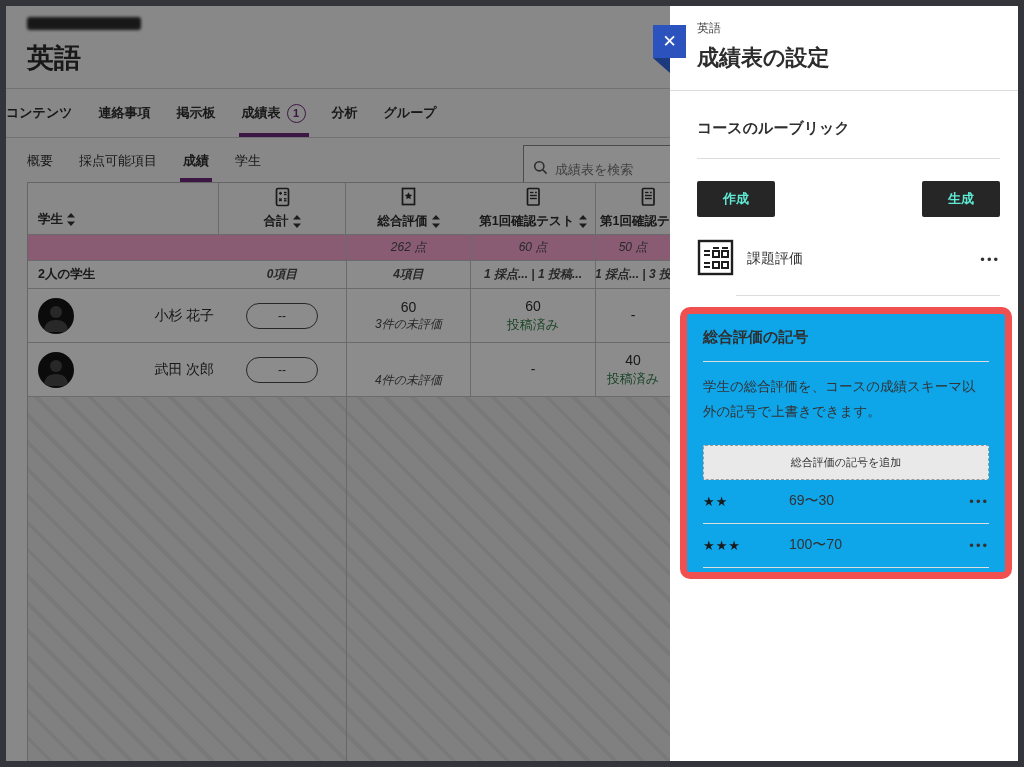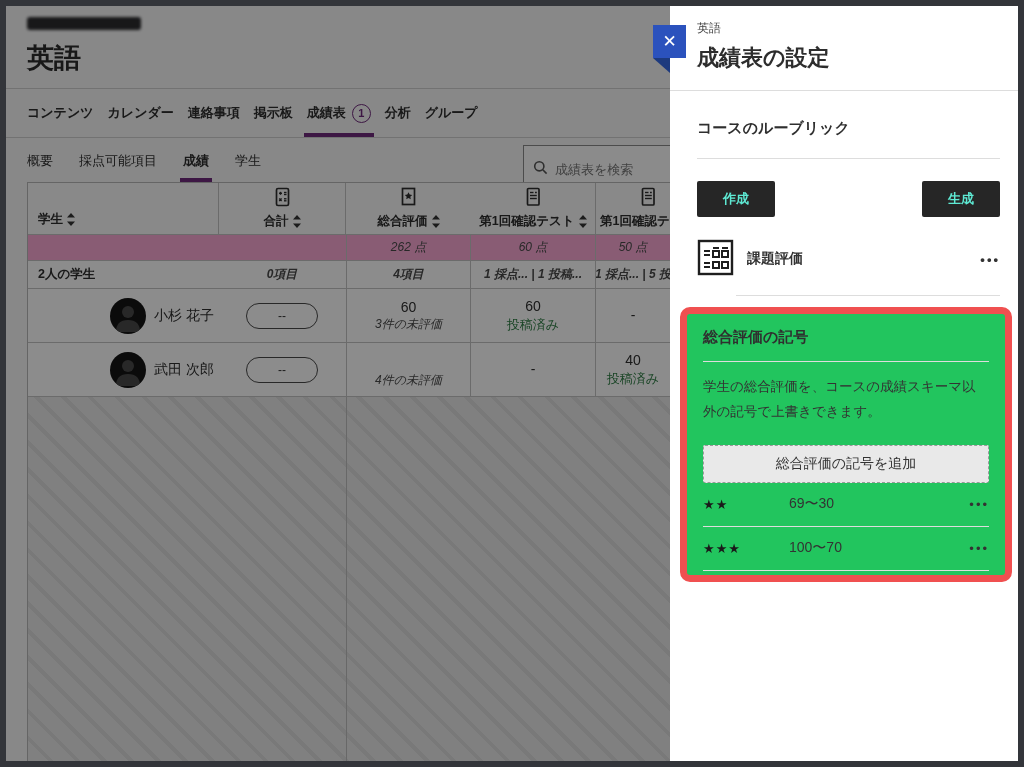--- a/index.html
+++ b/index.html
@@ -12,21 +12,21 @@
   .overlay { position:absolute; left:0; top:0; width:664px; height:755px;
              background:rgba(0,0,0,0.45); z-index:5; pointer-events:none; }
 
   .redacted { position:absolute; left:21px; top:11px; width:114px; height:13px;
               background:#17171a; border-radius:3px; filter:blur(1.5px); opacity:.9; }
   .course-title { position:absolute; left:21px; top:34px; font-family:"DejaVu Serif","Liberation Serif",serif;
                   font-size:27px; color:#2d2d2d; }
 
   .navtabs { position:absolute; left:0; top:82px; width:798px; height:50px;
              border-top:1px solid #cfcfcf; border-bottom:1px solid #cfcfcf;
-             display:flex; align-items:center; gap:14px; padding-left:21px; }
+             display:flex; align-items:center; gap:26px; }
   .tab { position:relative; height:100%; display:flex; align-items:center; gap:6px;
          font-size:13px; font-weight:bold; color:#2f2f2f; cursor:pointer; white-space:nowrap; }
   .tab.active::after { content:""; position:absolute; left:-3px; right:-3px; bottom:0;
                        height:4px; background:#702b7d; }
   .badge { width:19px; height:19px; border:1.5px solid #702b7d; border-radius:50%;
            color:#702b7d; font-size:11px; display:flex; align-items:center; justify-content:center; }
 
   .subtabs { position:absolute; left:0; top:133px; width:664px; height:43px;
              display:flex; align-items:center; gap:26px; padding-left:21px; }
   .subtab { position:relative; height:100%; display:flex; align-items:center;
@@ -51,21 +51,21 @@
   .hrow { height:52px; background:#fafafa; }
   .hcell-student { align-items:flex-start; justify-content:flex-end; padding:6px 10px; }
   .hlabel { font-size:12.5px; font-weight:bold; color:#2f2f2f; display:flex; align-items:center; gap:4px; white-space:nowrap; }
   .hico { margin-bottom:3px; }
   .prow { height:26px; background:#f9a8d4; }
   .it { font-style:italic; color:#4a4a4a; font-size:12px; }
   .srow { height:28px; }
   .scell-students { align-items:flex-start; justify-content:center; padding-left:10px;
                     font-weight:bold; font-size:12.5px; color:#2f2f2f; }
   .drow { height:54px; }
-  .namecell { flex-direction:row; justify-content:flex-end; gap:8px; padding-left:10px; }
+  .namecell { flex-direction:row; justify-content:space-between; gap:8px; padding-left:10px;font-family:Liberation Serif, serif; }
   .sname { font-size:14px; color:#2f2f2f; }
   .avatar { width:36px; height:36px; border-radius:50%; background:#141414; overflow:hidden; flex:none; }
   .pill { width:72px; height:26px; border:1px solid #4a4a4a; border-radius:13px; background:transparent;
           font-size:12px; color:#333; display:flex; align-items:center; justify-content:center; cursor:pointer; }
   .val { font-size:14px; color:#2f2f2f; line-height:1.3; }
   .green { color:#2e7d44; font-size:13px; line-height:1.4; }
   .note { font-style:italic; font-size:12px; color:#4a4a4a; line-height:1.4; }
   .filler { position:relative; height:365px; border-bottom:none;
             background:repeating-linear-gradient(45deg,#e9e9e9 0 15px,#dcdcdc 15px 19px); }
   .filler .vline { position:absolute; left:318px; top:0; bottom:0; width:1px; background:#bdbdbd; }
@@ -81,54 +81,51 @@
   .close-fold { position:absolute; left:-17px; top:52px; width:17px; height:15px; background:#1d3a7e;
                 clip-path:polygon(0 0,100% 0,100% 100%); z-index:11; }
   .panel-course { font-size:12px; color:#444; }
   .panel-title { font-family:"DejaVu Serif","Liberation Serif",serif; font-size:22px; color:#2d2d2d; margin-top:6px; }
   .pdivider { border:none; border-top:1px solid #ddd; margin:17px -18px 0 -27px; }
   .section-h { font-size:15px; font-weight:bold; color:#2f2f2f; margin-top:28px; }
   .rubric-divider { border:none; border-top:1px solid #ddd; margin:20px 0 0 0; }
   .btnrow { display:flex; justify-content:space-between; margin-top:22px; }
   .blackbtn { background:#262626; color:#5eead4; font-size:13px; font-weight:bold; border:none;
               padding:9px 26px; border-radius:2px; cursor:pointer; font-family:inherit; }
-  .rubricrow { display:flex; align-items:center; gap:13px; margin-top:22px; height:40px;font-weight:bold; }
+  .rubricrow { display:flex; align-items:center; gap:13px; margin-top:22px; height:40px; }
   .rubricrow .dots { margin-left:auto; }
   .dots { font-size:13px; letter-spacing:2px; color:#333; cursor:pointer; }
   .indent-divider { border:none; border-top:1px solid #ddd; margin:16px 0 0 39px; }
 
   .redbox { margin:11px 0 0 -17px; width:332px; border:7px solid #f05050; border-radius:10px;
-            padding:14px 16px 4px 16px; background:#22c55e; }
+            padding:14px 16px 4px 16px; background:#0ea5e9; }
   .redbox .rb-divider { border:none; border-top:1px solid #ddd; margin:14px 0 0 0; }
   .rb-desc { font-size:13.5px; color:#333; line-height:1.85; margin-top:13px; }
   .addbtn { display:block; width:100%; margin-top:20px; background:#e9e9e9; border:1px dashed #9a9a9a;
-            padding:9px 0; font-size:14px; color:#333; cursor:pointer;
+            padding:9px 0; font-size:11px; color:#333; cursor:pointer;
             font-family:inherit; border-radius:2px; }
   .symrow { display:flex; align-items:center; height:43px; }
   .symrow .sym { width:86px; font-size:13px; color:#1a1a1a; letter-spacing:1px; }
   .symrow .range { font-size:14px; color:#333; }
   .symrow .dots { margin-left:auto; }
   .sym-divider { border:none; border-top:1px solid #ddd; }
 </style>
 </head>
 <body>
 
 <div class="frame">
 
   <div class="main">
 
     <div class="redacted"></div>
     <h1 class="course-title">英語</h1>
 
     <div class="navtabs">
       <div class="tab">
           <span>コンテンツ</span>
-        </div>
-      <div class="tab">
-          <span>カレンダー</span>
         </div>
       <div class="tab">
           <span>連絡事項</span>
         </div>
       <div class="tab">
           <span>掲示板</span>
         </div>
       <div class="tab active">
         <span>成績表</span>
         <span class="badge">1</span>
@@ -262,21 +259,21 @@
         <div class="gcell bR it" style="border-left:1px solid #c4c4c4;">262 点</div>
         <div class="gcell bR it">60 点</div>
         <div class="gcell it">50 点</div>
       </div>
 
       <div class="grow srow">
         <div class="gcell scell-students">2人の学生</div>
         <div class="gcell it" style="font-weight:bold;">0項目</div>
         <div class="gcell bR it" style="font-weight:bold;border-left:1px solid #c4c4c4;">4項目</div>
         <div class="gcell bR it" style="font-weight:bold;white-space:nowrap;">1 採点...  | 1 投稿...</div>
-        <div class="gcell it" style="font-weight:bold;white-space:nowrap;overflow:hidden;">1 採点...  | 5 投</div>
+        <div class="gcell it" style="font-weight:bold;white-space:nowrap;overflow:hidden;">1 採点...  | 3 投</div>
       </div>
 
       <div class="grow drow">
         <div class="gcell namecell">
           <span class="avatar">
             <svg width="36" height="36" viewBox="0 0 36 36">
                 <circle cx="18" cy="14" r="6" fill="#4a4a4a"></circle>
                 <path d="M6 34 Q6 22 18 22 Q30 22 30 34 Z" fill="#4a4a4a"></path>
               </svg>
           </span>

